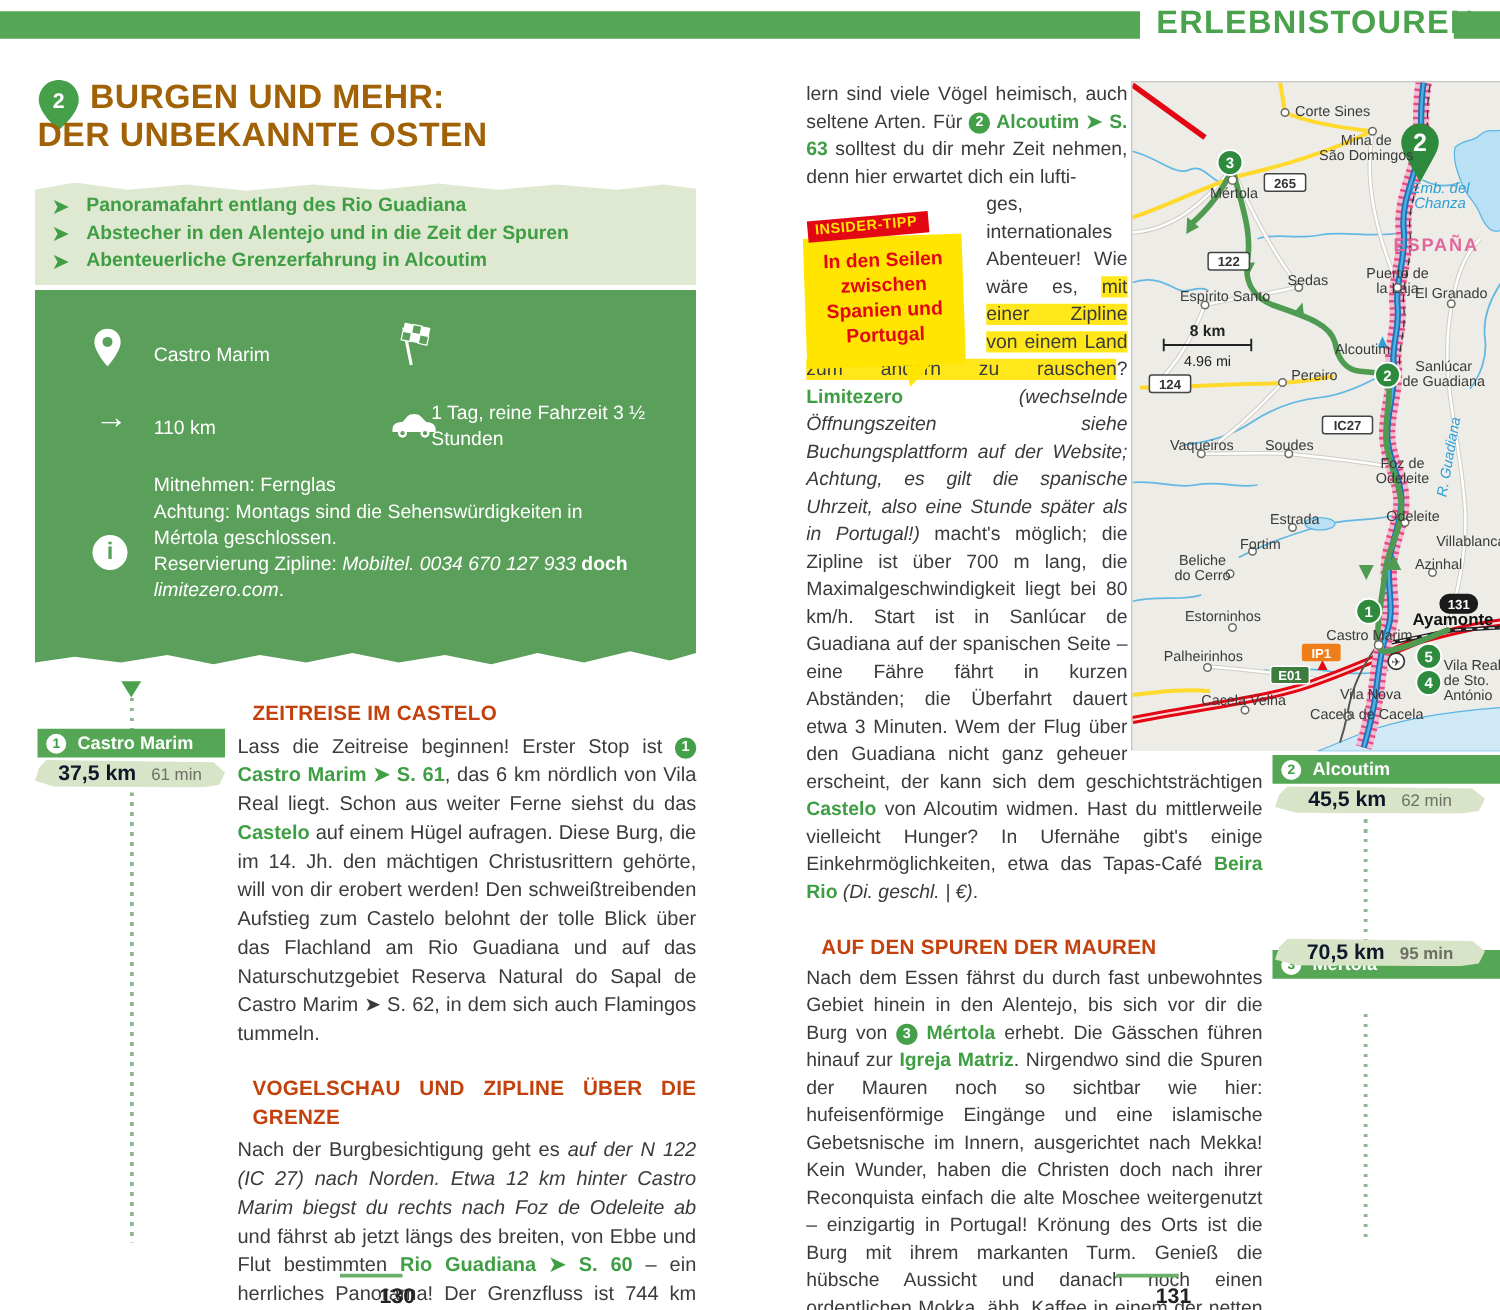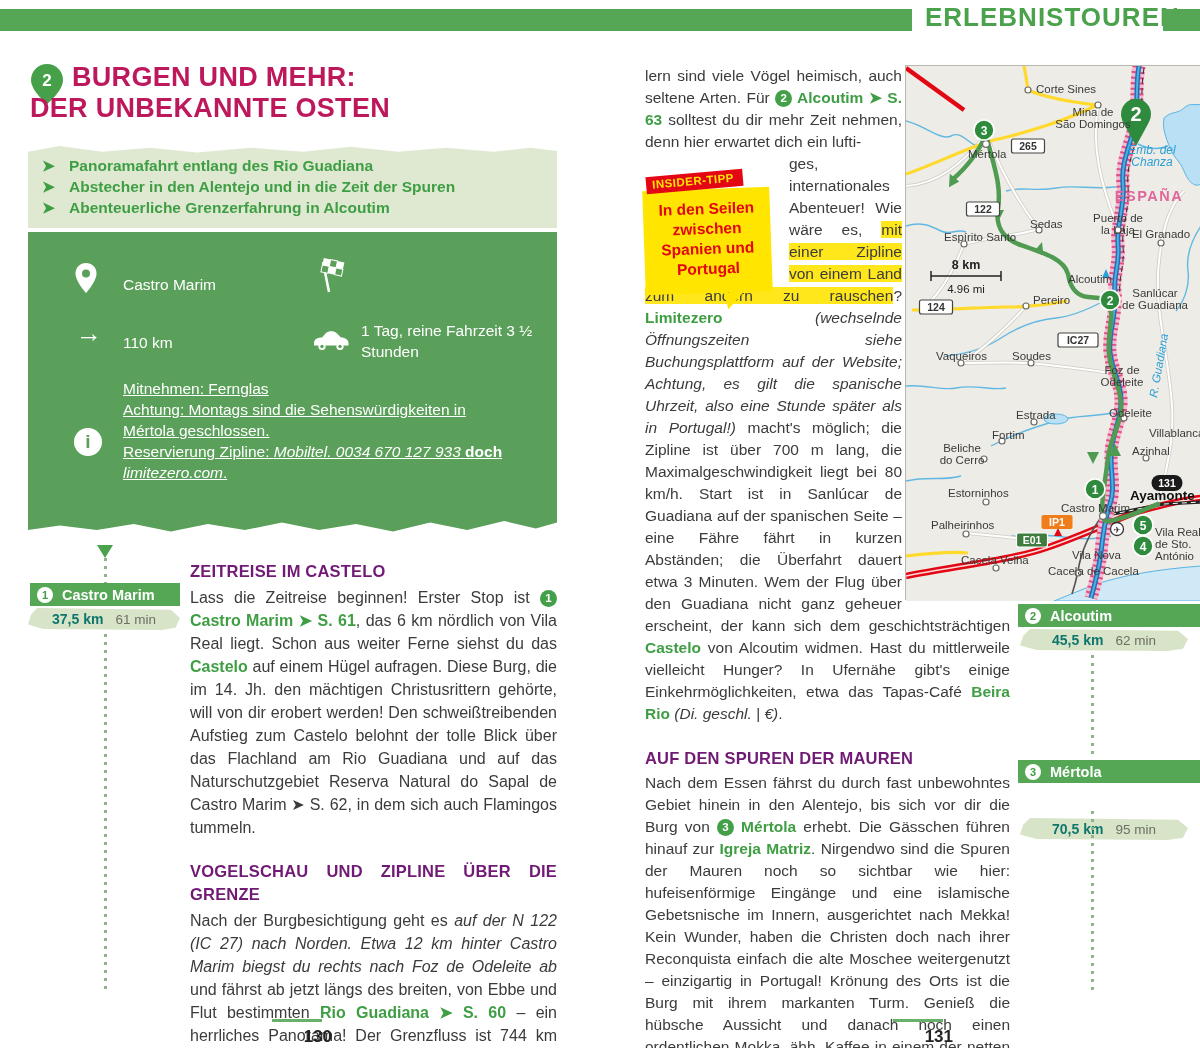--- a/index.html
+++ b/index.html
@@ -8,64 +8,64 @@
   .abs{position:absolute;}
 
   
   .hdr-bar{left:0;top:9px;width:912px;height:22px;background:#55a756;}
   .hdr-title{left:925px;top:2px;font-size:26px;font-weight:bold;color:#4aa34c;letter-spacing:1px;}
   .hdr-block{left:1163px;top:9px;width:37px;height:22px;background:#55a756;}
 
   
   .title-pin{left:30px;top:63px;}
   .tour-title{left:30px;top:62px;width:560px;font-size:27px;line-height:31px;font-weight:bold;
-              color:#be185d;letter-spacing:.3px;}
+              color:#a16207;letter-spacing:.3px;}
   .tour-title .l1{padding-left:42px;}
 
   
   .highlights{left:28px;top:146px;width:529px;height:82px;background:#dfe9d2;
       clip-path:polygon(0 7%,6% 0,14% 7%,23% 2%,32% 8%,42% 2%,52% 7%,61% 1%,70% 7%,79% 2%,88% 7%,95% 2%,100% 6%,100% 100%,0 100%);
       display:flex;flex-direction:column;justify-content:center;gap:3px;padding-left:14px;box-sizing:border-box;}
   .hl-row{display:flex;gap:14px;font-size:15.5px;font-weight:bold;color:#3f9e44;}
   .hl-row .arr{color:#3f9e44;}
 
   
   .facts{left:28px;top:232px;width:529px;height:301px;background:#5ba05a;color:#fff;
       clip-path:polygon(0 0,100% 0,100% 96.5%,96% 98.5%,90% 96%,83% 99%,76% 96.5%,69% 99.5%,62% 97%,55% 99%,48% 96.5%,41% 99%,34% 97%,27% 99.5%,20% 97%,13% 99%,6% 97.5%,0 99%);}
   .facts .txt{font-size:15.5px;line-height:21px;}
   .f-start{left:95px;top:42px;}
   .f-dest{left:317px;top:31px;width:180px;}
   .f-dist{left:95px;top:100px;}
-  .f-dur{left:317px;top:88px;width:190px;margin-left:16px;}
+  .f-dur{left:317px;top:88px;width:190px;}
   .f-arrow{left:48px;top:86px;font-size:26px;font-weight:bold;}
-  .f-info{left:95px;top:146px;width:420px;line-height:22.5px;text-decoration:underline;}
+  .f-info{left:95px;top:146px;width:420px;line-height:22.5px;}
   .info-i{left:46px;top:196px;width:28px;height:28px;border-radius:50%;background:#fff;color:#5ba05a;
           font-weight:bold;font-size:19px;display:flex;align-items:center;justify-content:center;}
 
   
   .wp{position:absolute;height:23px;background:#55a756;color:#fff;font-weight:bold;font-size:14.5px;
       display:flex;align-items:center;gap:9px;padding-left:7px;box-sizing:border-box;}
   .wp-num{width:16px;height:16px;border-radius:50%;background:#fff;color:#3f9e44;font-size:11px;
       font-weight:bold;display:flex;align-items:center;justify-content:center;flex:0 0 16px;}
   .brush{position:absolute;height:22px;background:#d7e4c7;display:flex;align-items:center;
       justify-content:center;gap:12px;font-size:13.5px;color:#6e6e64;
       clip-path:polygon(2% 30%,6% 0,94% 8%,100% 45%,97% 90%,88% 100%,10% 96%,0 75%);}
-  .brush b{color:#0f766e;font-size:14px;}
+  .brush b{color:#0f172a;font-size:17px;}
 
   
   .vdots{position:absolute;width:3px;
       background-image:repeating-linear-gradient(to bottom,#8fb58f 0 3px,transparent 3px 8px);}
   .down-arrow{position:absolute;width:0;height:0;border-left:8px solid transparent;
       border-right:8px solid transparent;border-top:13px solid #4aa34c;}
 
   
   .col{position:absolute;text-align:justify;}
   .col-left{left:190px;top:560px;width:367px;font-size:16px;line-height:23px;}
   .col-mid{left:645px;top:65px;width:365px;font-size:15.5px;line-height:22px;}
-  h3{margin:0 0 3px 0;font-size:16.5px;color:#701a75;letter-spacing:.2px;}
+  h3{margin:0 0 3px 12px;font-size:16.5px;color:#c2410c;letter-spacing:.2px;}
   .col-mid h3{margin-top:22px;}
   .col-left h3.second{margin-top:21px;}
   p{margin:0 0 0 0;}
   .s-green{color:#3f9e44;font-weight:bold;}
   .s-italic{font-style:italic;}
   .s-bold{font-weight:bold;}
   .s-hl{background:#ffe71c;}
   .s-num{display:inline-block;width:17px;height:17px;line-height:17px;border-radius:50%;
       background:#44a048;color:#fff;font-size:11.5px;font-weight:bold;text-align:center;vertical-align:1px;}
   .map-spacer{float:right;width:108px;height:540px;}
@@ -391,21 +391,21 @@
 </div>
 <div class="brush" style="left:1020px;top:629px;width:168px;">
   <b>45,5 km</b>
   <span>62 min</span>
 </div>
 <div class="abs vdots" style="left:1091px;top:655px;height:102px;"></div>
 <div class="wp" style="left:1018px;top:760px;width:182px;">
   <span class="wp-num">3</span>
   <span>Mértola</span>
 </div>
-<div class="brush" style="left:1020px;top:818px;width:168px;">
+<div class="brush" style="left:1020px;top:751px;width:168px;font-weight:bold;">
   <b>70,5 km</b>
   <span>95 min</span>
 </div>
 <div class="abs vdots" style="left:1091px;top:811px;height:184px;"></div>
 
 <div class="pageno" style="left:262px;top:1019px;">
   <div class="line"></div>
   <div class="num">130</div>
 </div>
 <div class="pageno" style="left:883px;top:1019px;">

